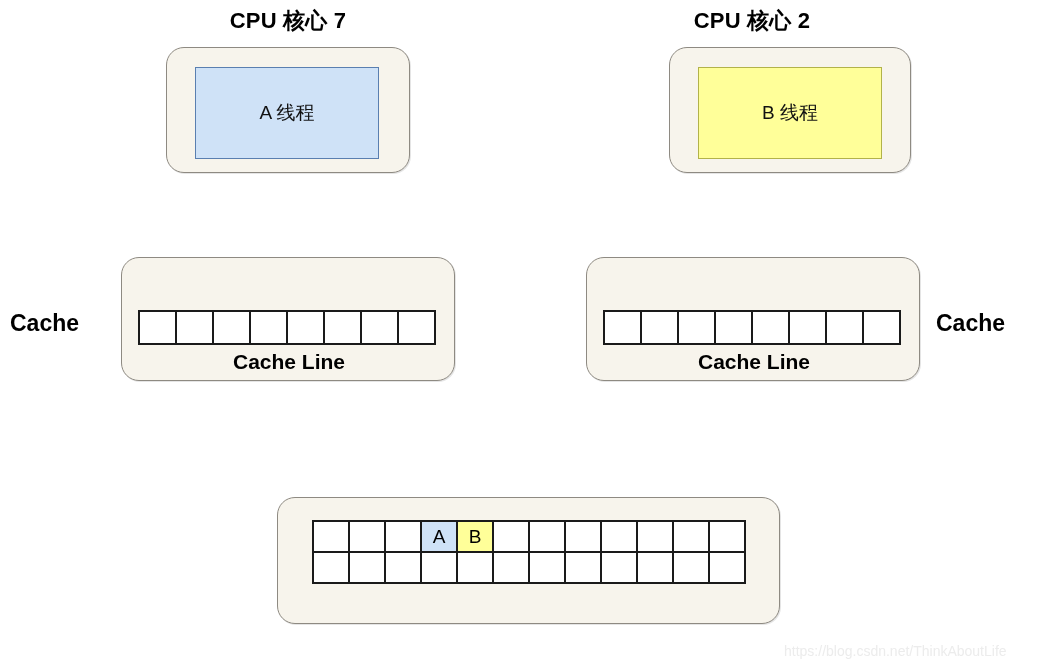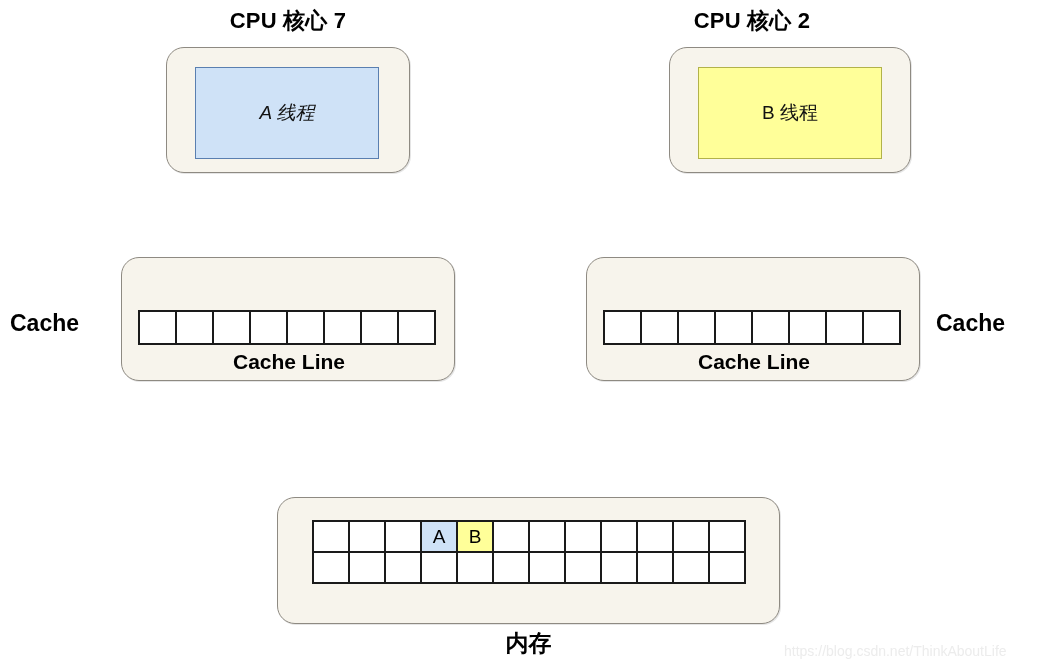--- a/index.html
+++ b/index.html
@@ -38,21 +38,21 @@
   }
   .thread-box {
     border: 1.6px solid #4a6fa5;
     display: flex;
     align-items: center;
     justify-content: center;
     font-size: 19px;
     color: #111111;
     white-space: nowrap;
   }
-  .thread-box.blue  { background: #cfe2f7; border-color: #5a7fb0; font-style: italic; }
+  .thread-box.blue  { background: #cfe2f7; border-color: #5a7fb0; }
   .thread-box.yellow{ background: #ffff99; border-color: #b2b24a; }
 
   
   .cache-shell {
     background: #f7f4ec;
     border: 1.6px solid #8e8a82;
     border-radius: 18px;
     box-shadow: 1px 1px 0 rgba(0,0,0,0.10);
   }
   .cache-label {
@@ -184,17 +184,16 @@
             <div class="cell" style="width: 36px; height: 31px;"></div>
             <div class="cell" style="width: 36px; height: 31px;"></div>
             <div class="cell" style="width: 36px; height: 31px;"></div>
             <div class="cell" style="width: 36px; height: 31px;"></div>
             <div class="cell" style="width: 36px; height: 31px;"></div>
             <div class="cell" style="width: 36px; height: 31px;"></div>
             <div class="cell" style="width: 36px; height: 31px;"></div>
           </div></div></div>
   </div>
 
-  <div class="abs mem-label" style="left:277px; top:628px; width:503px;">内存</div>
 
   <div class="abs watermark" style="left:784px; top:643px;">https://blog.csdn.net/ThinkAboutLife</div>
 
 </div>
 
 </body></html>

